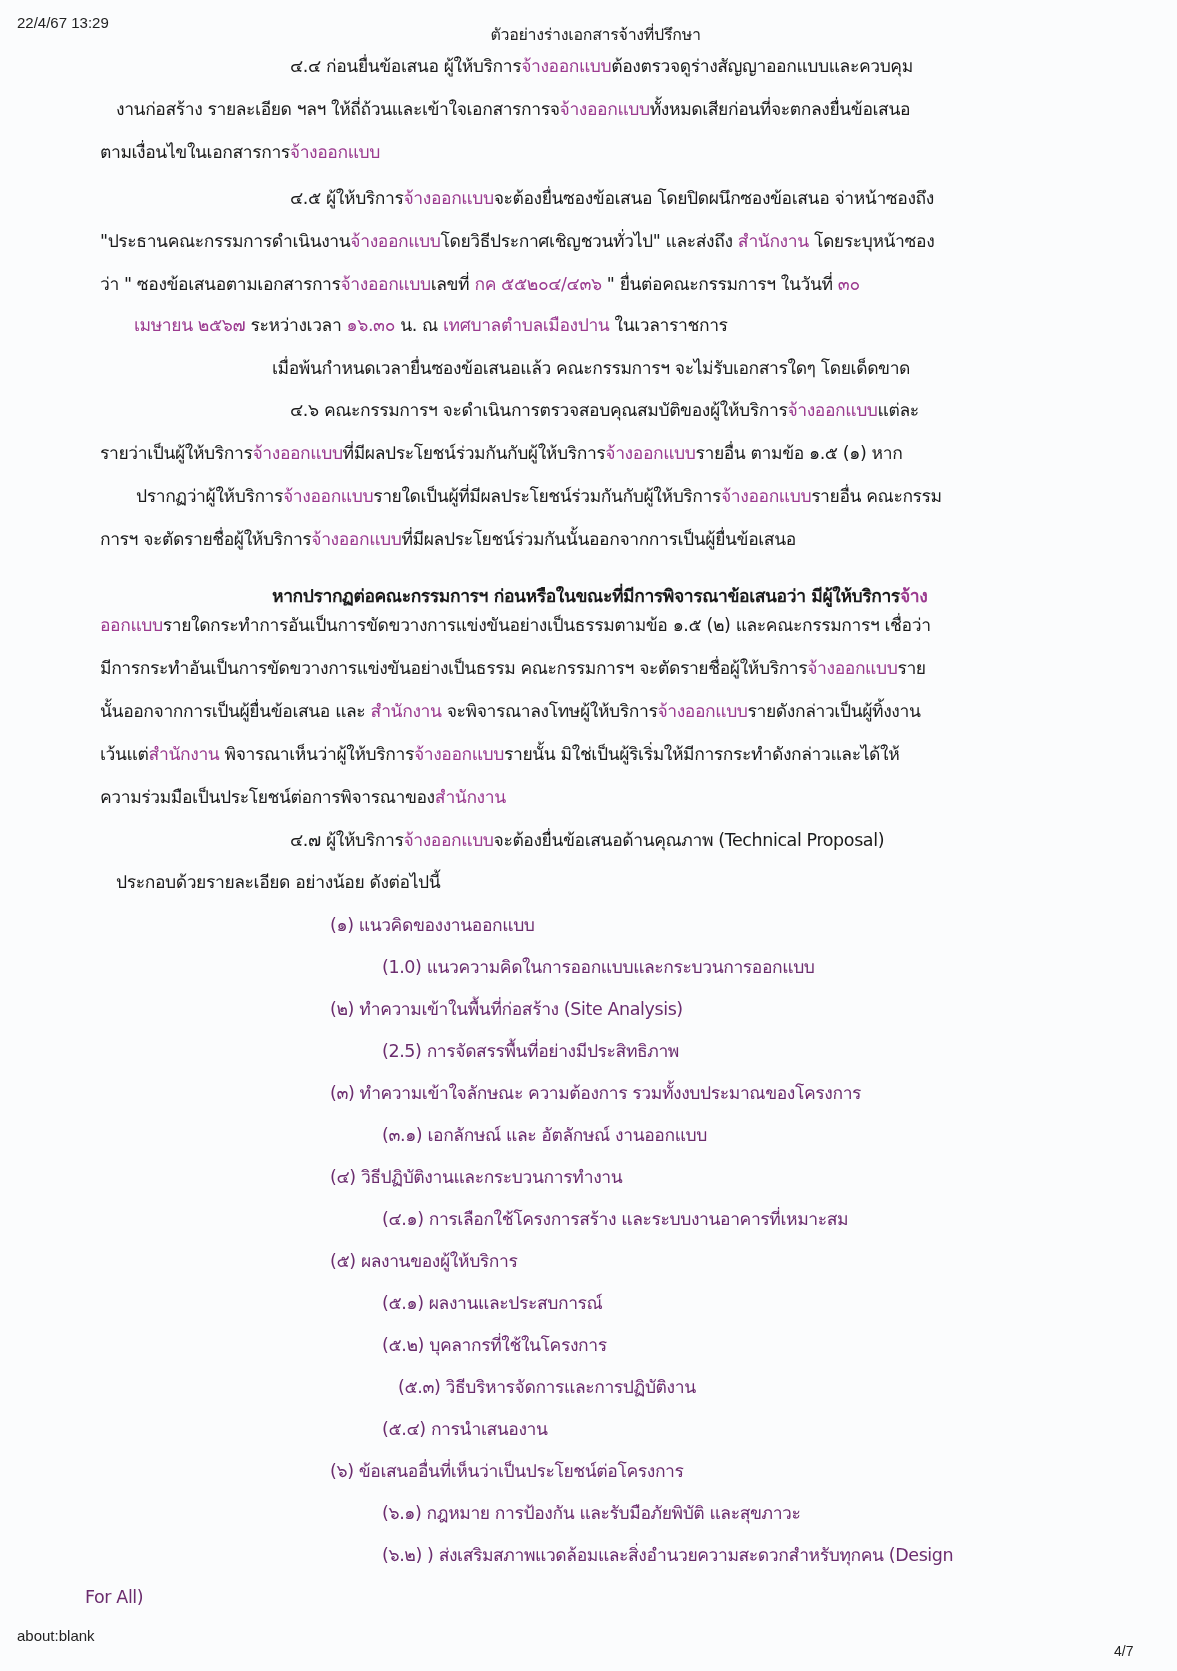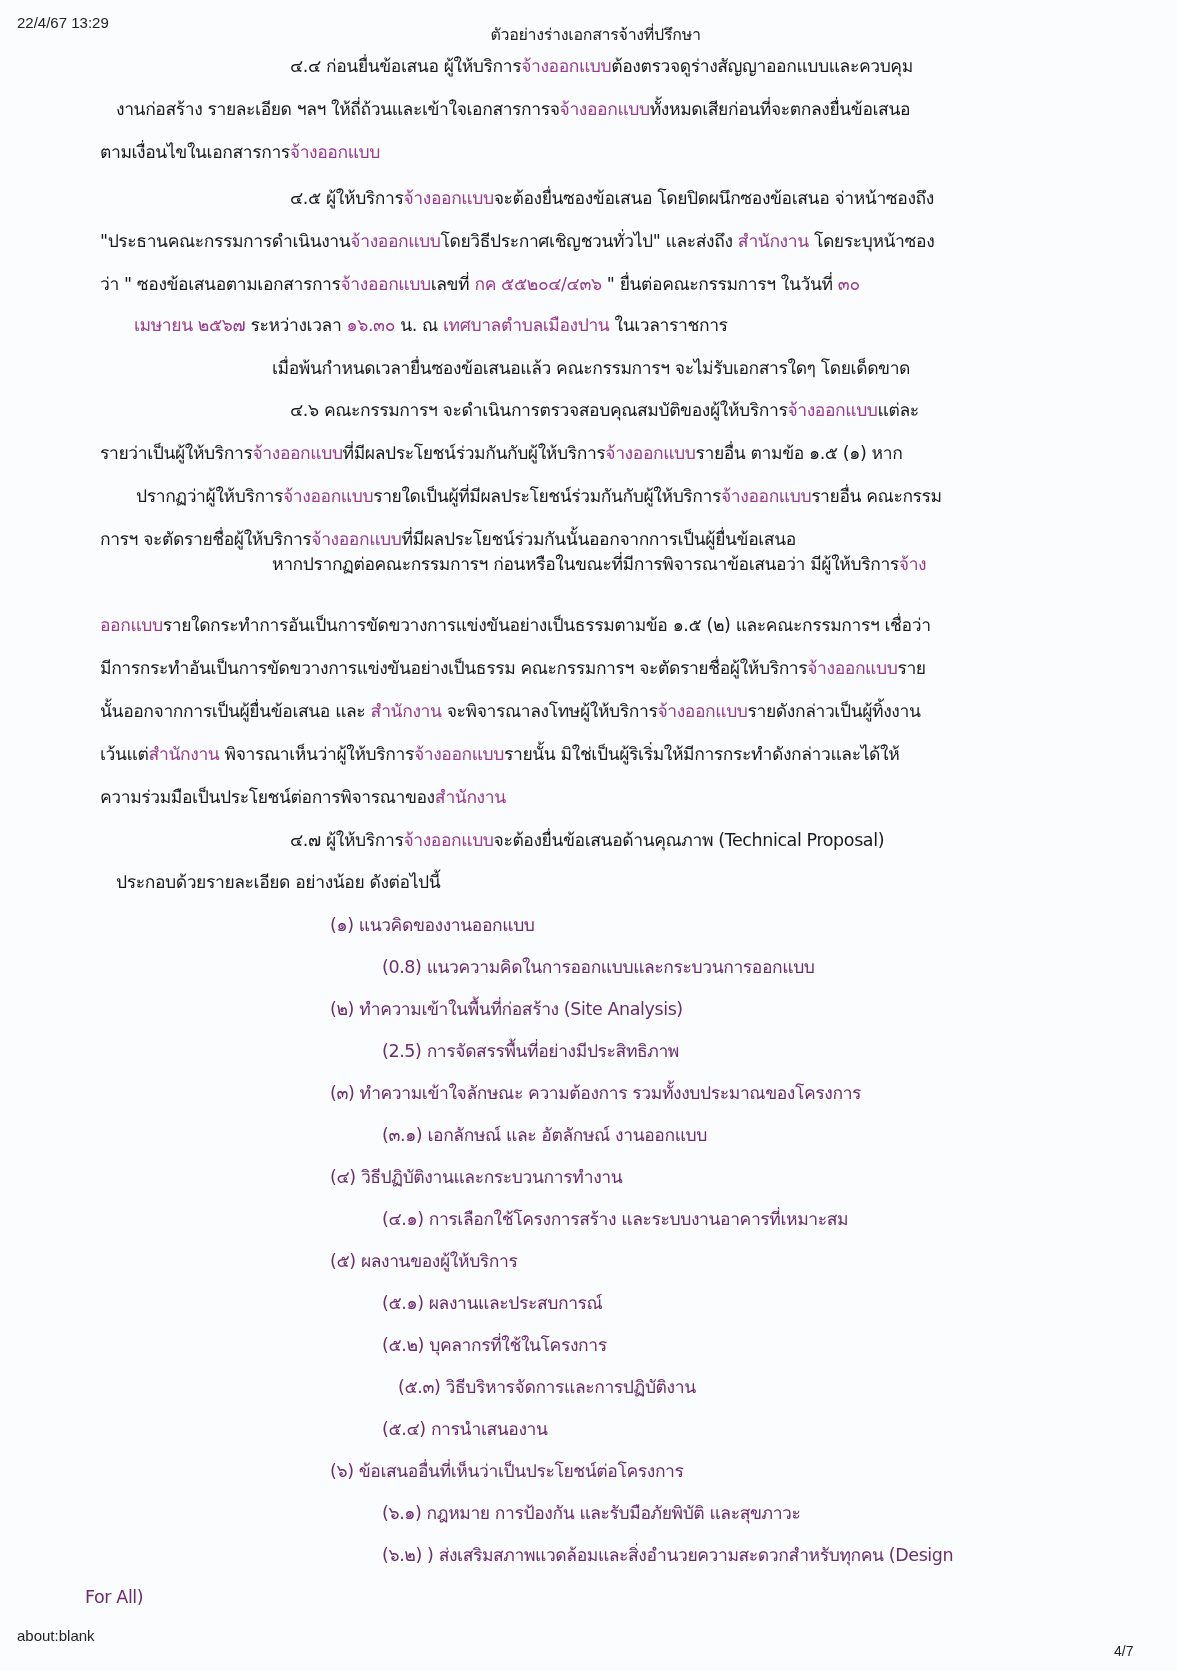--- a/index.html
+++ b/index.html
@@ -33,32 +33,32 @@
     <div class="line" style="left: 100px; top: 140px;"><span>ตามเงื่อนไขในเอกสารการ</span><span class="hl">จ้างออกแบบ</span></div>
     <div class="line" style="left: 290px; top: 186px;"><span>๔.๕      ผู้ให้บริการ</span><span class="hl">จ้างออกแบบ</span><span>จะต้องยื่นซองข้อเสนอ โดยปิดผนึกซองข้อเสนอ จ่าหน้าซองถึง</span></div>
     <div class="line" style="left: 100px; top: 229px;"><span>"ประธานคณะกรรมการดำเนินงาน</span><span class="hl">จ้างออกแบบ</span><span>โดยวิธีประกาศเชิญชวนทั่วไป" และส่งถึง </span><span class="hl">สำนักงาน</span><span> โดยระบุหน้าซอง</span></div>
     <div class="line" style="left: 100px; top: 272px;"><span>ว่า " ซองข้อเสนอตามเอกสารการ</span><span class="hl">จ้างออกแบบ</span><span>เลขที่ </span><span class="hl">กค ๕๕๒๐๔/๔๓๖</span><span> " ยื่นต่อคณะกรรมการฯ ในวันที่ </span><span class="hl">๓๐</span></div>
     <div class="line" style="left: 110px; top: 313px; margin-left: 24px;"><span class="hl">เมษายน ๒๕๖๗</span><span> ระหว่างเวลา </span><span class="hl">๑๖.๓๐</span><span> น. ณ </span><span class="hl">เทศบาลตำบลเมืองปาน</span><span> ในเวลาราชการ</span></div>
     <div class="line" style="left: 272px; top: 356px;"><span>เมื่อพ้นกำหนดเวลายื่นซองข้อเสนอแล้ว คณะกรรมการฯ จะไม่รับเอกสารใดๆ โดยเด็ดขาด</span></div>
     <div class="line" style="left: 290px; top: 398px;"><span>๔.๖      คณะกรรมการฯ จะดำเนินการตรวจสอบคุณสมบัติของผู้ให้บริการ</span><span class="hl">จ้างออกแบบ</span><span>แต่ละ</span></div>
     <div class="line" style="left: 100px; top: 441px;"><span>รายว่าเป็นผู้ให้บริการ</span><span class="hl">จ้างออกแบบ</span><span>ที่มีผลประโยชน์ร่วมกันกับผู้ให้บริการ</span><span class="hl">จ้างออกแบบ</span><span>รายอื่น ตามข้อ ๑.๕ (๑) หาก</span></div>
     <div class="line" style="left: 100px; top: 484px; margin-left: 36px;"><span>ปรากฏว่าผู้ให้บริการ</span><span class="hl">จ้างออกแบบ</span><span>รายใดเป็นผู้ที่มีผลประโยชน์ร่วมกันกับผู้ให้บริการ</span><span class="hl">จ้างออกแบบ</span><span>รายอื่น คณะกรรม</span></div>
     <div class="line" style="left: 100px; top: 527px;"><span>การฯ จะตัดรายชื่อผู้ให้บริการ</span><span class="hl">จ้างออกแบบ</span><span>ที่มีผลประโยชน์ร่วมกันนั้นออกจากการเป็นผู้ยื่นข้อเสนอ</span></div>
-    <div class="line" style="left: 272px; top: 552px;"><span>หากปรากฏต่อคณะกรรมการฯ ก่อนหรือในขณะที่มีการพิจารณาข้อเสนอว่า มีผู้ให้บริการ</span><span class="hl">จ้าง</span></div>
+    <div class="line" style="left: 272px; top: 584px; font-weight: bold;"><span>หากปรากฏต่อคณะกรรมการฯ ก่อนหรือในขณะที่มีการพิจารณาข้อเสนอว่า มีผู้ให้บริการ</span><span class="hl">จ้าง</span></div>
     <div class="line" style="left: 100px; top: 613px;"><span class="hl">ออกแบบ</span><span>รายใดกระทำการอันเป็นการขัดขวางการแข่งขันอย่างเป็นธรรมตามข้อ ๑.๕ (๒) และคณะกรรมการฯ เชื่อว่า</span></div>
     <div class="line" style="left: 100px; top: 656px;"><span>มีการกระทำอันเป็นการขัดขวางการแข่งขันอย่างเป็นธรรม คณะกรรมการฯ จะตัดรายชื่อผู้ให้บริการ</span><span class="hl">จ้างออกแบบ</span><span>ราย</span></div>
     <div class="line" style="left: 100px; top: 699px;"><span>นั้นออกจากการเป็นผู้ยื่นข้อเสนอ และ </span><span class="hl">สำนักงาน</span><span> จะพิจารณาลงโทษผู้ให้บริการ</span><span class="hl">จ้างออกแบบ</span><span>รายดังกล่าวเป็นผู้ทิ้งงาน</span></div>
     <div class="line" style="left: 100px; top: 742px;"><span>เว้นแต่</span><span class="hl">สำนักงาน</span><span> พิจารณาเห็นว่าผู้ให้บริการ</span><span class="hl">จ้างออกแบบ</span><span>รายนั้น มิใช่เป็นผู้ริเริ่มให้มีการกระทำดังกล่าวและได้ให้</span></div>
     <div class="line" style="left: 100px; top: 785px;"><span>ความร่วมมือเป็นประโยชน์ต่อการพิจารณาของ</span><span class="hl">สำนักงาน</span></div>
     <div class="line" style="left: 290px; top: 828px;"><span>๔.๗   ผู้ให้บริการ</span><span class="hl">จ้างออกแบบ</span><span>จะต้องยื่นข้อเสนอด้านคุณภาพ (Technical Proposal)</span></div>
     <div class="line" style="left: 100px; top: 870px; margin-left: 16px;"><span>ประกอบด้วยรายละเอียด อย่างน้อย ดังต่อไปนี้</span></div>
   </div>
 <div id="items">
     <div class="line item" style="left: 330px; top: 913px;"><span class="num">(๑)</span>  <span>แนวคิดของงานออกแบบ</span></div>
-    <div class="line item" style="left: 382px; top: 955px;"><span class="num">(0.8)</span>  <span>แนวความคิดในการออกแบบและกระบวนการออกแบบ</span></div>
+    <div class="line item" style="left: 382px; top: 955px;"><span class="num">(1.0)</span>  <span>แนวความคิดในการออกแบบและกระบวนการออกแบบ</span></div>
     <div class="line item" style="left: 330px; top: 997px;"><span class="num">(๒)</span>  <span>ทำความเข้าในพื้นที่ก่อสร้าง (Site Analysis)</span></div>
     <div class="line item" style="left: 382px; top: 1039px;"><span class="num">(2.5)</span>  <span>การจัดสรรพื้นที่อย่างมีประสิทธิภาพ</span></div>
     <div class="line item" style="left: 330px; top: 1081px;"><span class="num">(๓)</span>  <span>ทำความเข้าใจลักษณะ ความต้องการ รวมทั้งงบประมาณของโครงการ</span></div>
     <div class="line item" style="left: 382px; top: 1123px;"><span class="num">(๓.๑)</span>  <span>เอกลักษณ์ และ อัตลักษณ์ งานออกแบบ</span></div>
     <div class="line item" style="left: 330px; top: 1165px;"><span class="num">(๔)</span>  <span>วิธีปฏิบัติงานและกระบวนการทำงาน</span></div>
     <div class="line item" style="left: 382px; top: 1207px;"><span class="num">(๔.๑)</span>  <span>การเลือกใช้โครงการสร้าง และระบบงานอาคารที่เหมาะสม</span></div>
     <div class="line item" style="left: 330px; top: 1249px;"><span class="num">(๕)</span>  <span>ผลงานของผู้ให้บริการ</span></div>
     <div class="line item" style="left: 382px; top: 1291px;"><span class="num">(๕.๑)</span>  <span>ผลงานและประสบการณ์</span></div>
     <div class="line item" style="left: 382px; top: 1333px;"><span class="num">(๕.๒)</span>  <span>บุคลากรที่ใช้ในโครงการ</span></div>
     <div class="line item" style="left: 382px; top: 1375px; margin-left: 16px;"><span class="num">(๕.๓)</span>  <span>วิธีบริหารจัดการและการปฏิบัติงาน</span></div>

